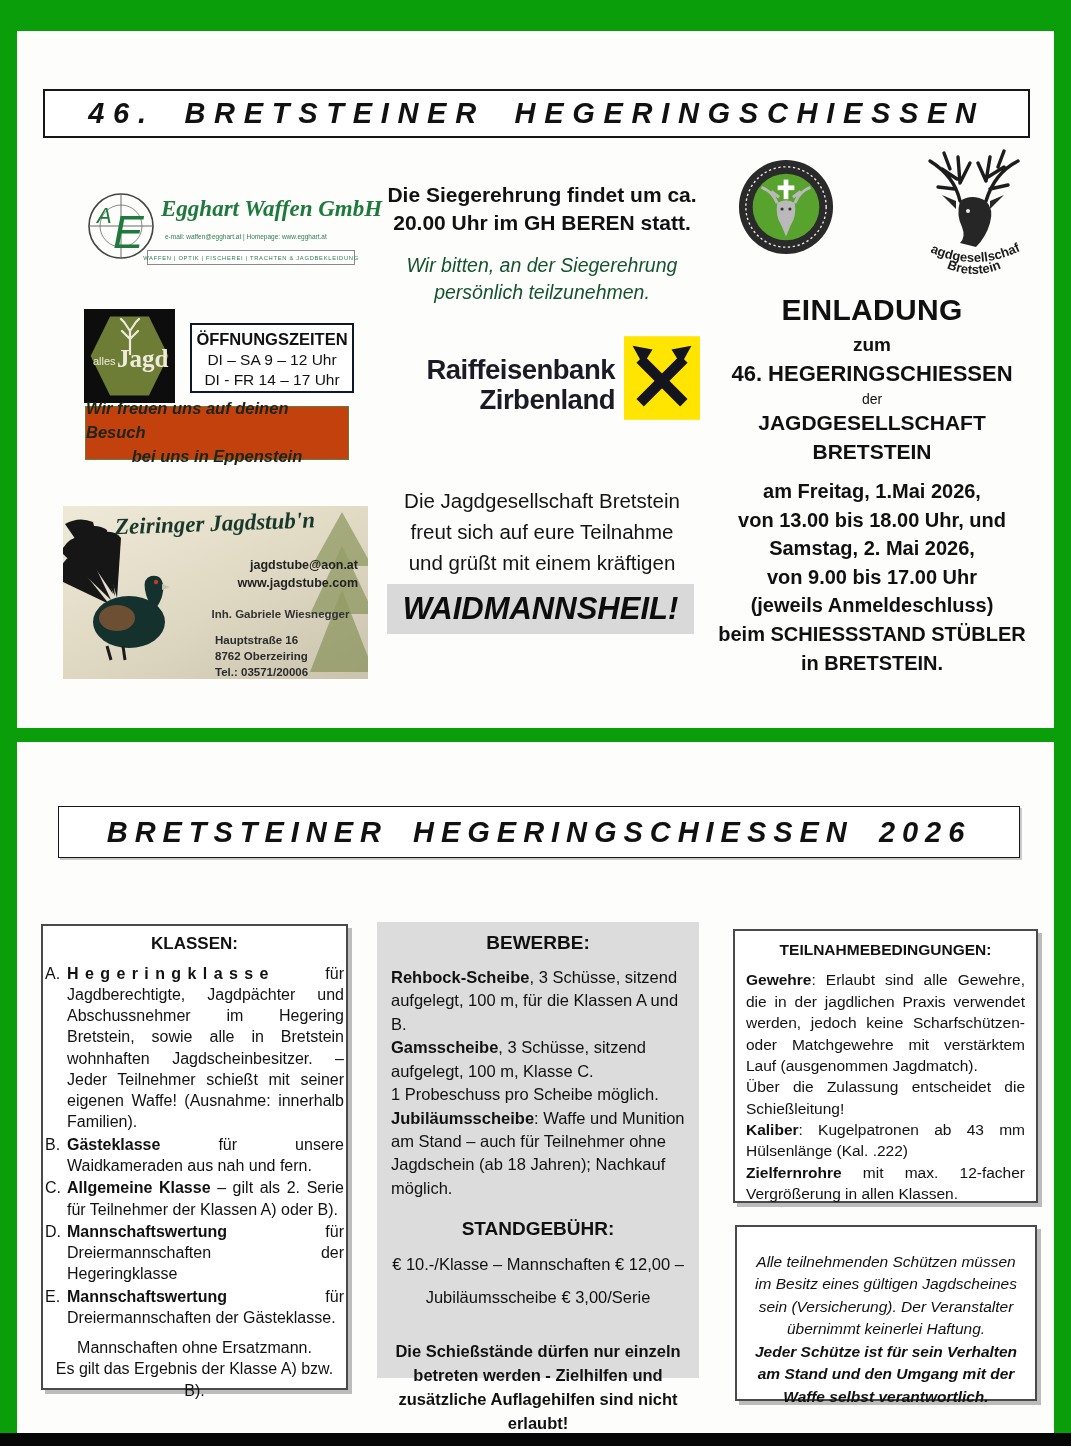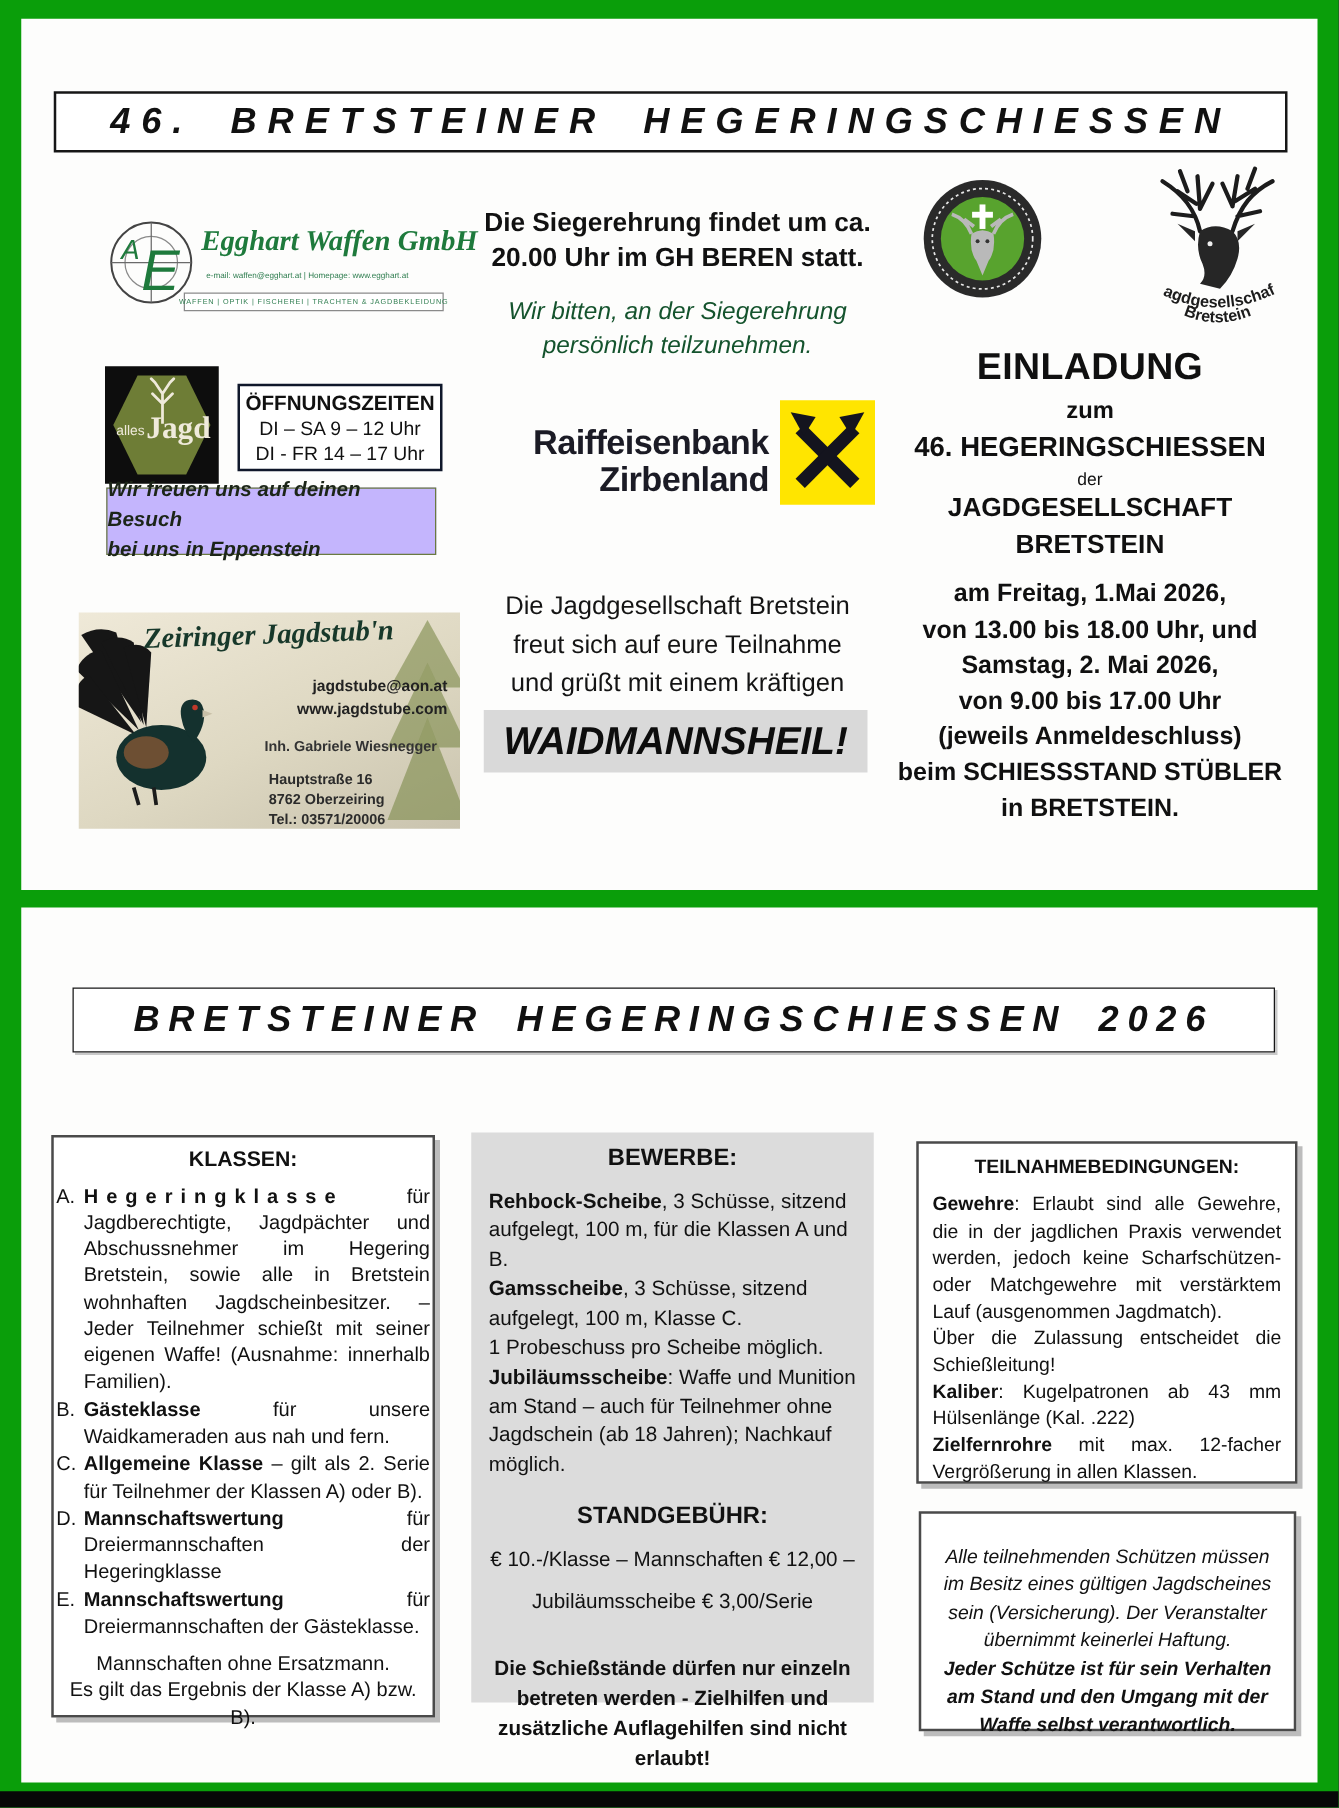--- a/index.html
+++ b/index.html
@@ -2,21 +2,21 @@
 <html><head>
 <meta charset="utf-8">
 <style>
   html,body { margin:0; padding:0; background:#333; }
   .page {
     position:relative; width:1071px; height:1446px;
     background:#0A9E0A; overflow:hidden;
     font-family:"Liberation Sans", sans-serif; color:#111;
   }
   .abs { position:absolute; }
-  .panel { position:absolute; background:#fdfdfc; }
+  .panel { position:absolute; background:#fdfdfc;margin-top:16px; }
   .panel-top    { left:17px; top:15px;  width:1037px; height:697px; }
   .panel-bottom { left:17px; top:726px; width:1037px; height:700px; }
   .black-strip  { position:absolute; left:0; bottom:0; width:100%; height:13px; background:#070707; }
 
   .title-box {
     position:absolute; border:2px solid #161616; background:#fff;
     display:flex; align-items:center; justify-content:center;
     font-weight:bold; font-style:italic; white-space:nowrap;
   }
   #top-title    { left:26px; top:58px; width:983px; height:45px; font-size:29px; letter-spacing:.30em; word-spacing:.45em; }
@@ -34,22 +34,22 @@
          clip-path:polygon(26% 4%, 74% 4%, 98% 50%, 74% 96%, 26% 96%, 2% 50%); }
   .aj-small { position:absolute; left:9px; top:46px; color:#efeadb; font-size:11px; }
   .aj-big   { position:absolute; left:33px; top:36px; color:#efeadb; font-size:25px; font-family:"Liberation Serif", serif; font-weight:bold; }
 
   
   #hours { left:173px; top:292px; width:164px; height:70px; border:2px solid #0f172a; background:#fff; text-align:center; padding-top:5px; box-sizing:border-box; }
   .hours-title { font-weight:bold; font-size:16.5px; }
   .hours-line  { font-size:15.5px; margin-top:2px; }
 
   
-  #visit-banner { left:68px; top:375px; width:262px; height:52px; background:#c4b5fd; border:1px solid #6a7a40;
-                  display:flex; flex-direction:column; justify-content:center;
+  #visit-banner { left:68px; top:375px; width:262px; height:52px; background:#c2410c; border:1px solid #6a7a40;
+                  display:flex; flex-direction:column; align-items:center; justify-content:center;
                   font-weight:bold; font-style:italic; font-size:16.5px; color:#1c2518; line-height:1.45; }
 
   
   #jagdstube { left:46px; top:475px; width:305px; height:173px; overflow:hidden;
                background:linear-gradient(155deg,#efe9d8 0%,#ded8c2 55%,#c9c3ae 100%); }
   .js-title { position:absolute; left:52px; top:4px; width:250px; font-family:"Liberation Serif", serif; font-style:italic; font-weight:bold;
               font-size:23px; color:#17382a; white-space:nowrap; transform:rotate(-2deg); }
   .js-email { position:absolute; left:150px; top:52px; width:145px; text-align:right; font-weight:bold; font-size:12.5px; color:#222; }
   .js-web   { position:absolute; left:150px; top:70px; width:145px; text-align:right; font-weight:bold; font-size:12.5px; color:#222; }
   .js-owner { position:absolute; left:140px; top:102px; width:155px; text-align:center; font-weight:bold; font-size:11.5px; color:#333; }

